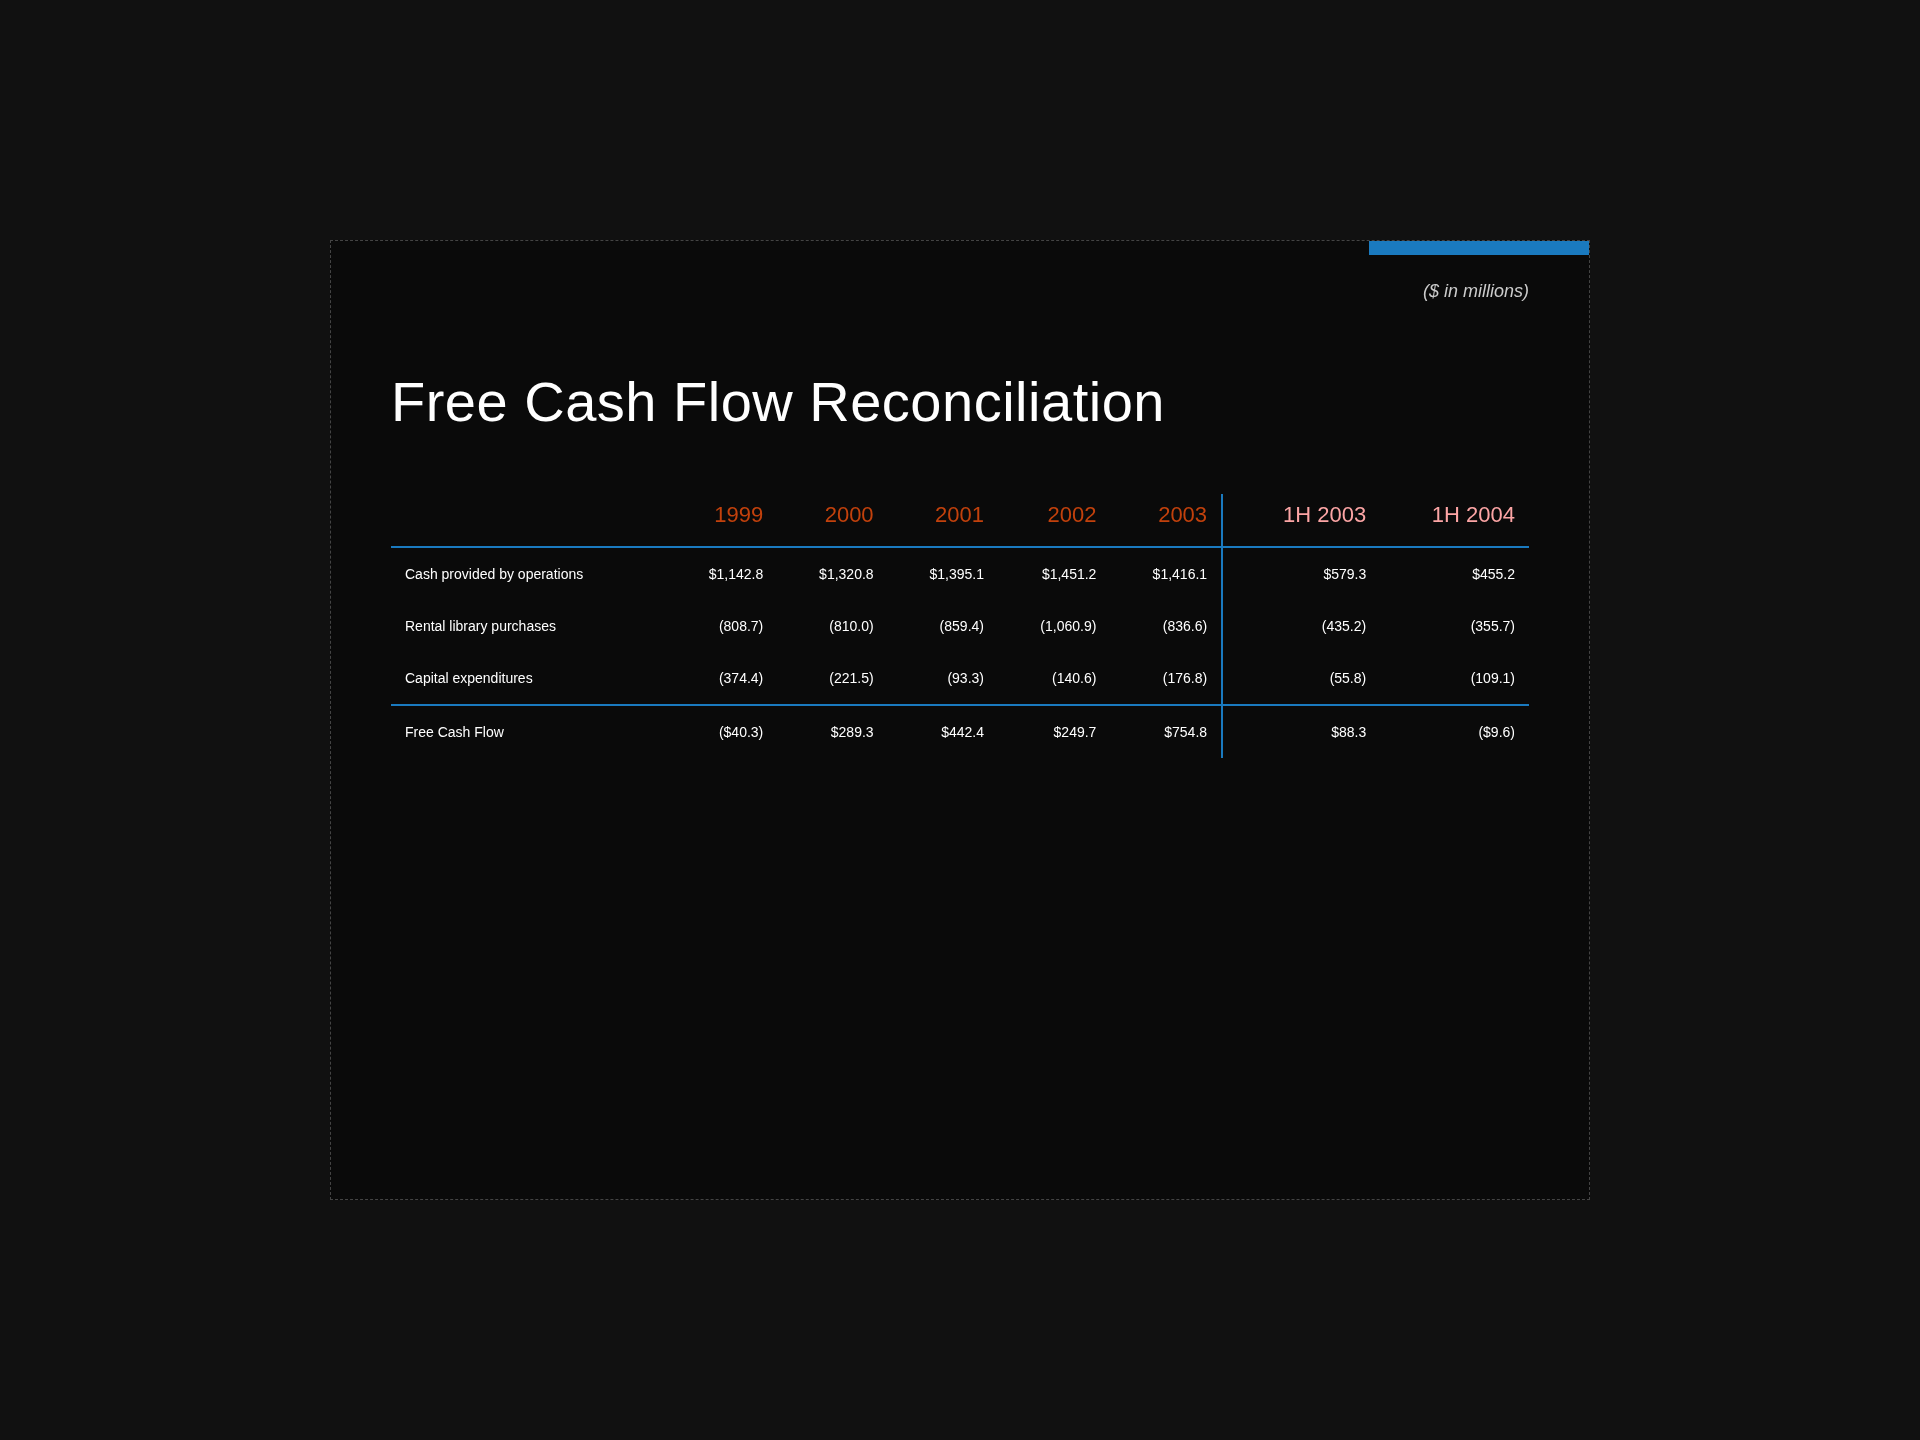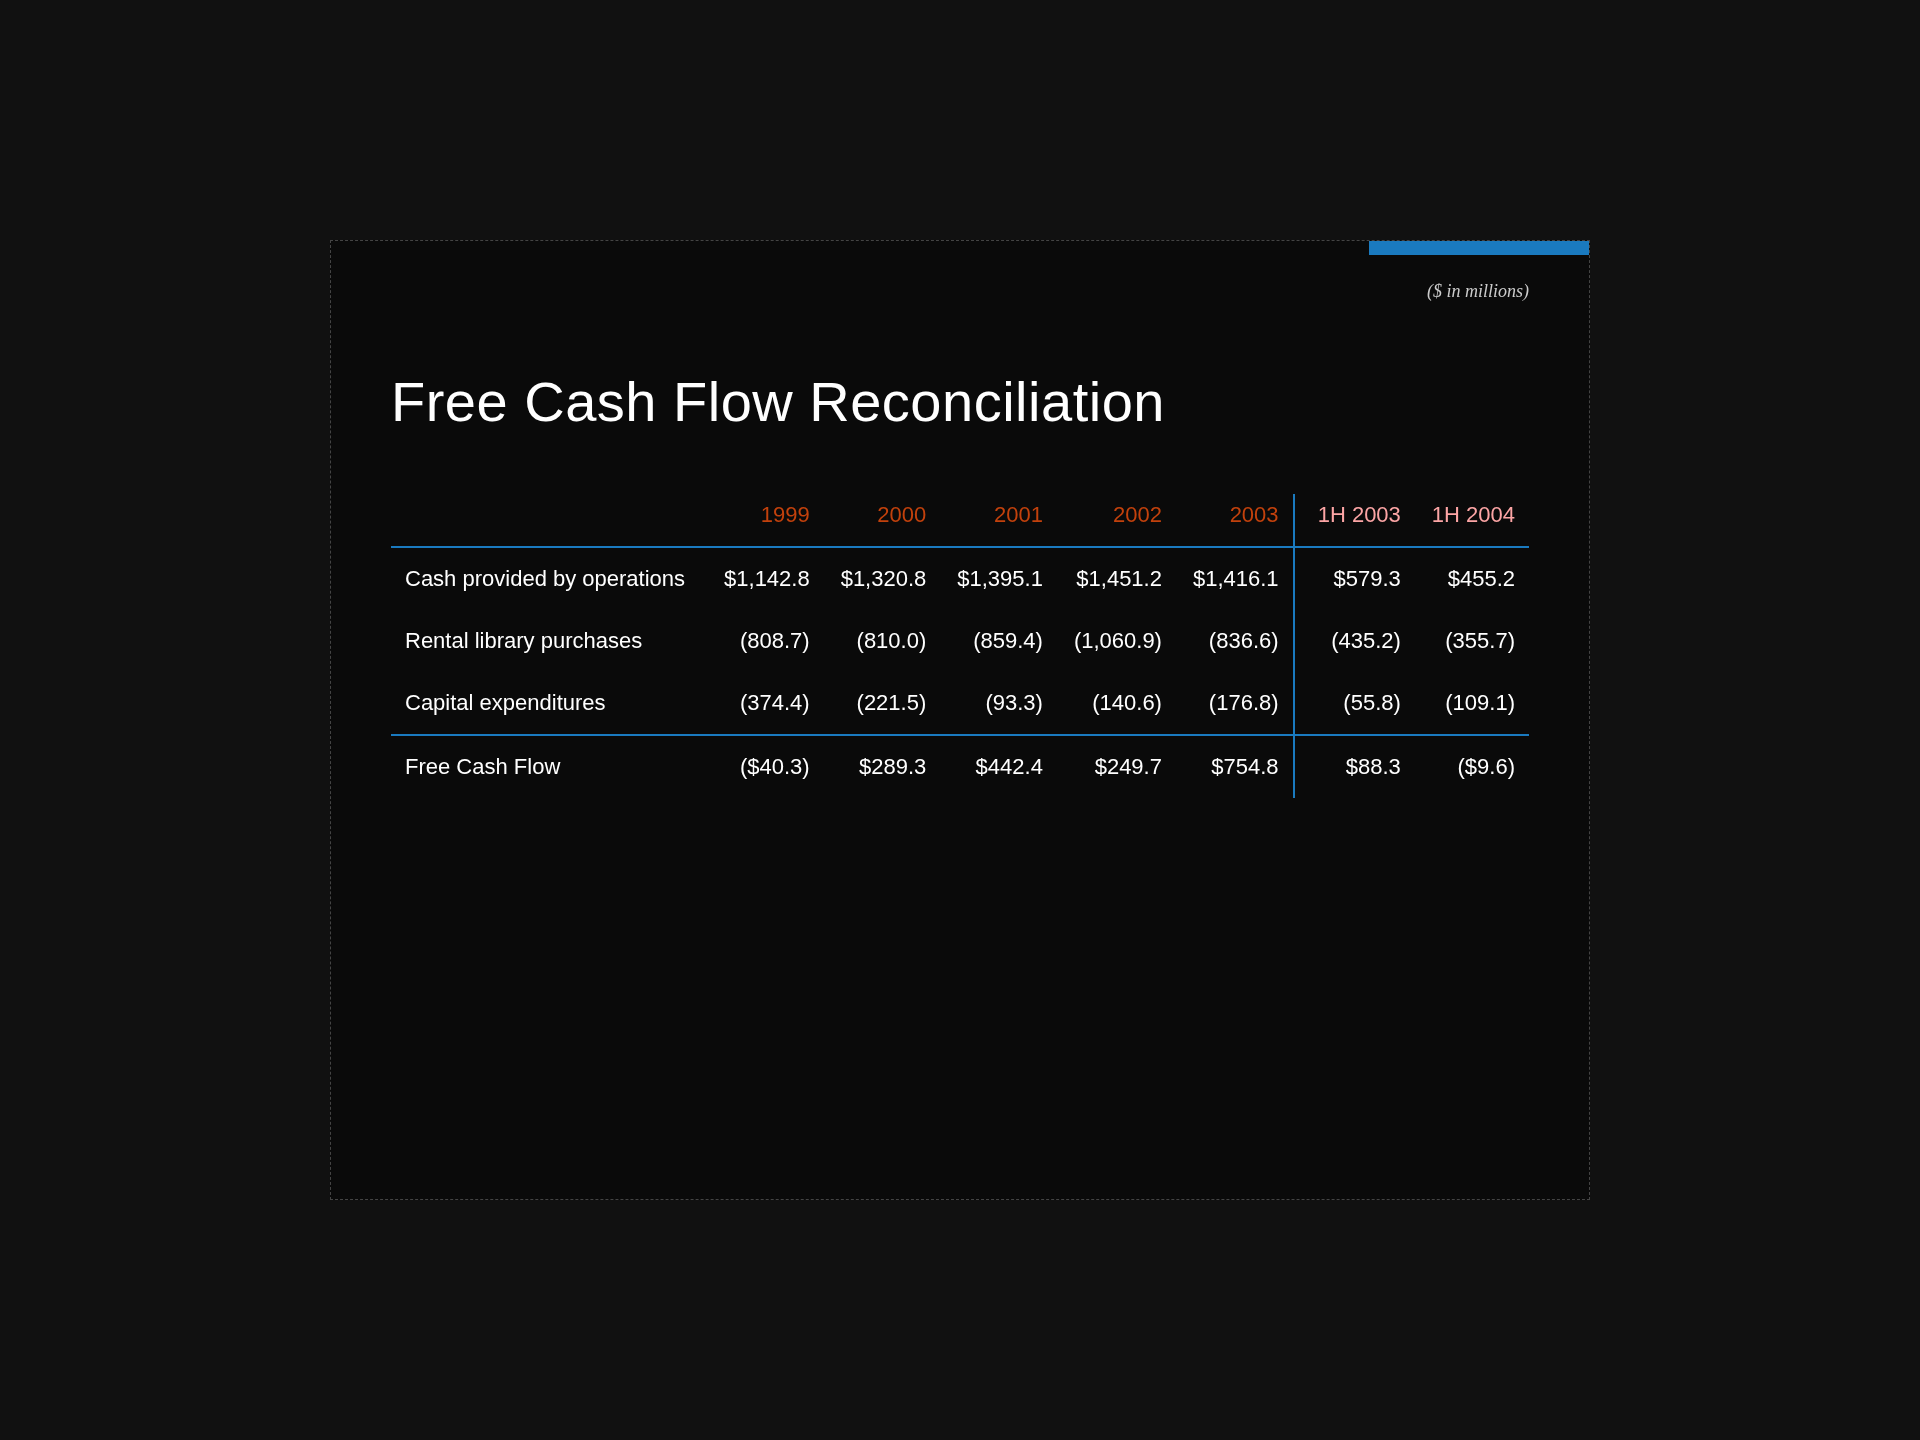--- a/index.html
+++ b/index.html
@@ -36,21 +36,20 @@
       background: #1a7abf;
     }
 
     .currency-note {
       position: absolute;
       top: 40px;
       right: 60px;
       color: #ccc;
       font-size: 18px;
       font-style: italic;
-      font-family: Liberation Serif, serif;
     }
 
     .title {
       color: #ffffff;
       font-size: 56px;
       font-weight: normal;
       margin-top: 88px;
       margin-bottom: 60px;
       letter-spacing: 0.5px;
     }
@@ -83,21 +82,21 @@
     
     .col-separator {
       border-left: 2px solid #1a7abf !important;
       padding-left: 20px !important;
     }
 
     tbody tr td {
       padding: 18px 14px;
       text-align: right;
       vertical-align: middle;
-      font-size: 22px;
+      font-size: 14px;
     }
 
     tbody tr td:first-child {
       text-align: left;
       color: #ffffff;
     }
 
     tbody tr.underlined td {
       border-bottom: 2px solid #1a7abf;
     }

